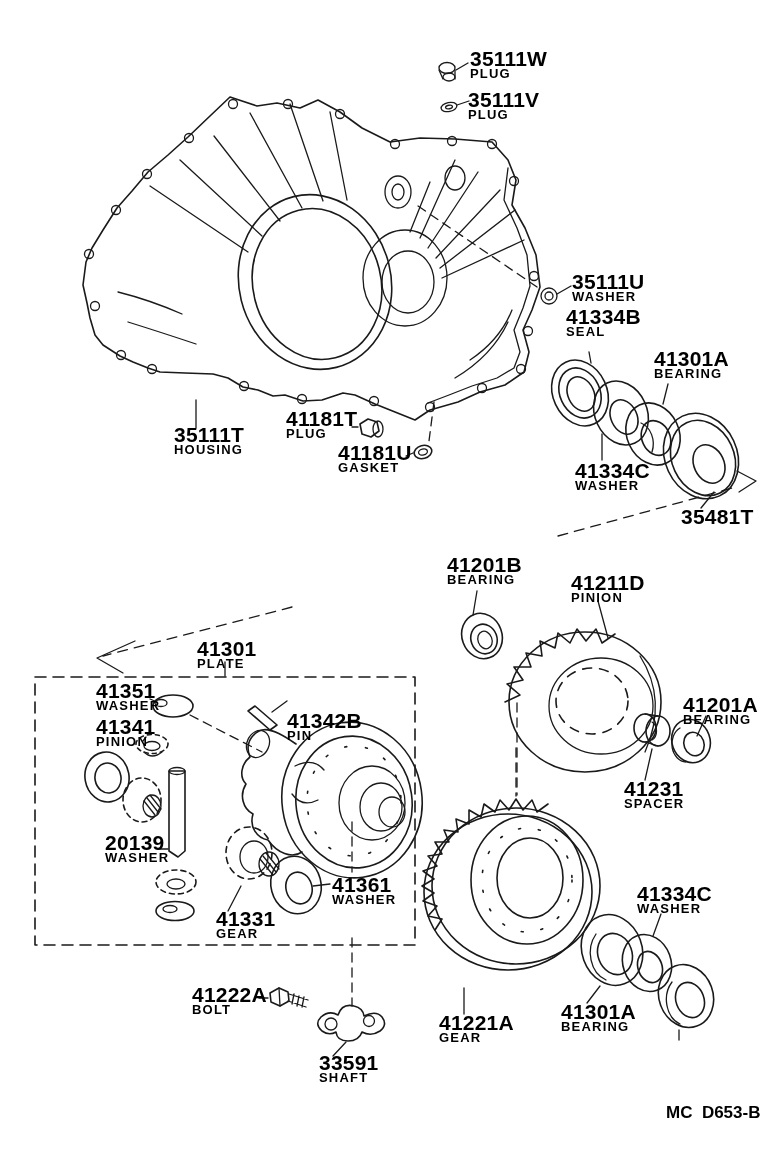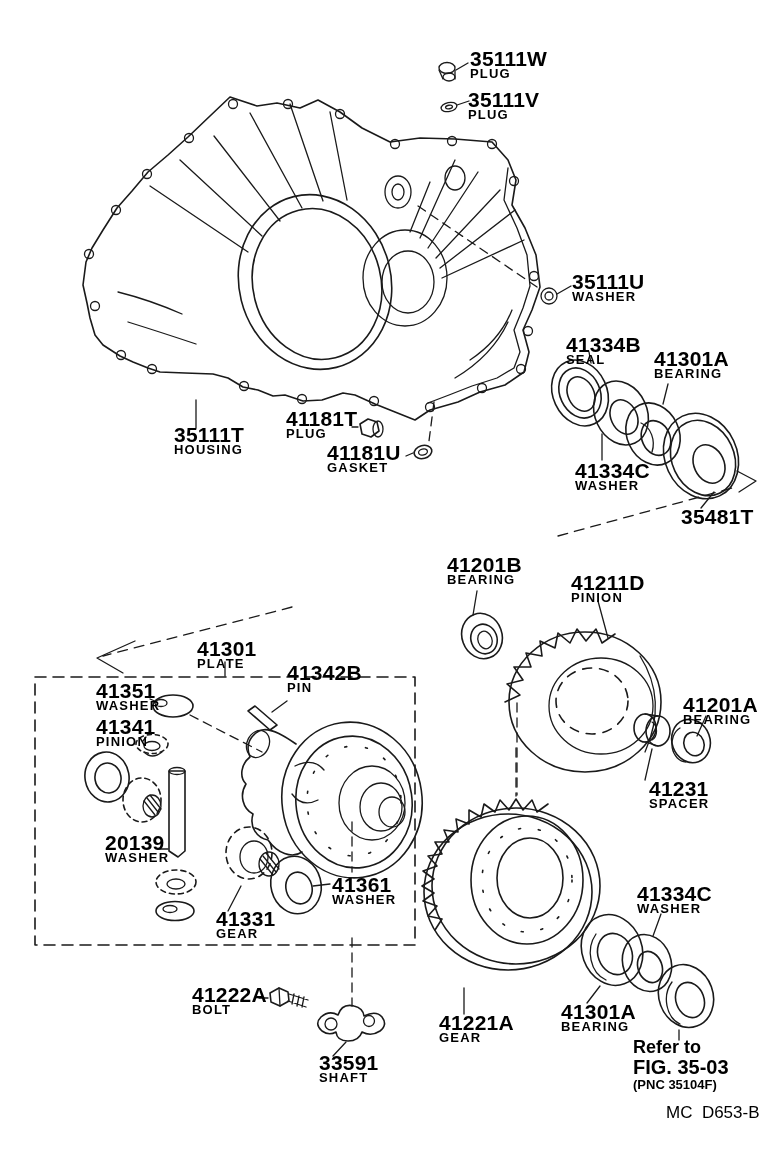--- a/index.html
+++ b/index.html
@@ -6,21 +6,21 @@
   #stage{position:relative;width:776px;height:1152px;background:#ffffff;overflow:hidden;
          font-family:"Liberation Sans",sans-serif;}
   svg{position:absolute;left:0;top:0;}
   .plabel{position:absolute;color:#000;font-weight:bold;white-space:nowrap;}
   .plabel .num{display:block;font-size:21px;line-height:17px;letter-spacing:0.2px;}
   .plabel .name{display:block;font-size:13px;line-height:13px;letter-spacing:1.2px;}
   .refer{position:absolute;color:#000;font-weight:bold;}
   .refer .l1{display:block;font-size:18px;line-height:19px;}
   .refer .l2{display:block;font-size:20px;line-height:21px;}
   .refer .l3{display:block;font-size:13px;line-height:14px;}
-  .doccode{position:absolute;color:#000;font-weight:normal;font-size:17px;white-space:pre;}
+  .doccode{position:absolute;color:#000;font-weight:bold;font-size:17px;white-space:pre;}
   .stroke{fill:none;stroke:#1a1a1a;stroke-width:1.6;stroke-linecap:round;stroke-linejoin:round;}
   .thin{stroke-width:1.3;}
   .dash{stroke-dasharray:9 6;}
 </style>
 </head>
 <body>
 
 <div id="stage">
 
 <svg width="776" height="1152" viewBox="0 0 776 1152">
@@ -266,21 +266,21 @@
       <span class="name">PLUG</span>
     </div>
   <div class="plabel" style="left:468px;top:91px">
       <span class="num">35111V</span>
       <span class="name">PLUG</span>
     </div>
   <div class="plabel" style="left:572px;top:273px">
       <span class="num">35111U</span>
       <span class="name">WASHER</span>
     </div>
-  <div class="plabel" style="left:566px;top:336px">
+  <div class="plabel" style="left:566px;top:308px">
       <span class="num">41334B</span>
       <span class="name">SEAL</span>
     </div>
   <div class="plabel" style="left:654px;top:350px">
       <span class="num">41301A</span>
       <span class="name">BEARING</span>
     </div>
   <div class="plabel" style="left:575px;top:462px">
       <span class="num">41334C</span>
       <span class="name">WASHER</span>
@@ -289,41 +289,41 @@
       <span class="num">35481T</span>
     </div>
   <div class="plabel" style="left:174px;top:426px">
       <span class="num">35111T</span>
       <span class="name">HOUSING</span>
     </div>
   <div class="plabel" style="left:286px;top:410px">
       <span class="num">41181T</span>
       <span class="name">PLUG</span>
     </div>
-  <div class="plabel" style="left:327px;top:444px">
+  <div class="plabel" style="left:338px;top:444px">
       <span class="num">41181U</span>
       <span class="name">GASKET</span>
     </div>
   <div class="plabel" style="left:447px;top:556px">
       <span class="num">41201B</span>
       <span class="name">BEARING</span>
     </div>
   <div class="plabel" style="left:571px;top:574px">
       <span class="num">41211D</span>
       <span class="name">PINION</span>
     </div>
   <div class="plabel" style="left:197px;top:640px">
       <span class="num">41301</span>
       <span class="name">PLATE</span>
     </div>
   <div class="plabel" style="left:96px;top:682px">
       <span class="num">41351</span>
       <span class="name">WASHER</span>
     </div>
-  <div class="plabel" style="left:287px;top:664px">
+  <div class="plabel" style="left:287px;top:712px">
       <span class="num">41342B</span>
       <span class="name">PIN</span>
     </div>
   <div class="plabel" style="left:96px;top:718px">
       <span class="num">41341</span>
       <span class="name">PINION</span>
     </div>
   <div class="plabel" style="left:105px;top:834px">
       <span class="num">20139</span>
       <span class="name">WASHER</span>
@@ -333,21 +333,21 @@
       <span class="name">GEAR</span>
     </div>
   <div class="plabel" style="left:332px;top:876px">
       <span class="num">41361</span>
       <span class="name">WASHER</span>
     </div>
   <div class="plabel" style="left:683px;top:696px">
       <span class="num">41201A</span>
       <span class="name">BEARING</span>
     </div>
-  <div class="plabel" style="left:649px;top:780px">
+  <div class="plabel" style="left:624px;top:780px">
       <span class="num">41231</span>
       <span class="name">SPACER</span>
     </div>
   <div class="plabel" style="left:192px;top:986px">
       <span class="num">41222A</span>
       <span class="name">BOLT</span>
     </div>
   <div class="plabel" style="left:319px;top:1054px">
       <span class="num">33591</span>
       <span class="name">SHAFT</span>
@@ -358,20 +358,15 @@
     </div>
   <div class="plabel" style="left:561px;top:1003px">
       <span class="num">41301A</span>
       <span class="name">BEARING</span>
     </div>
   <div class="plabel" style="left:637px;top:885px">
       <span class="num">41334C</span>
       <span class="name">WASHER</span>
     </div>
 
-  <div class="refer" style="left:633px;top:1038px">
-    <span class="l1">Refer to</span>
-    <span class="l2">FIG. 35-03</span>
-    <span class="l3">(PNC 35104F)</span>
-  </div>
   <div class="doccode" style="left:666px;top:1103px">MC  D653-B</div>
 
 </div>
 
 </body></html>

